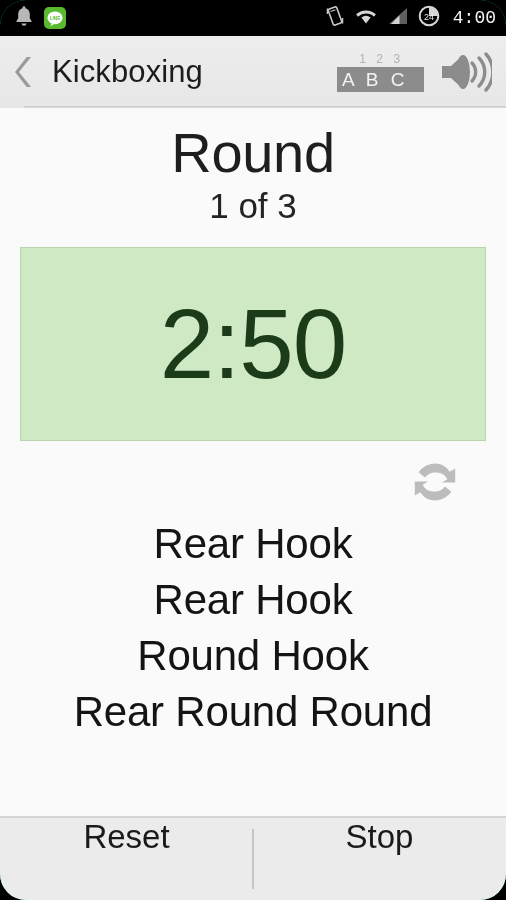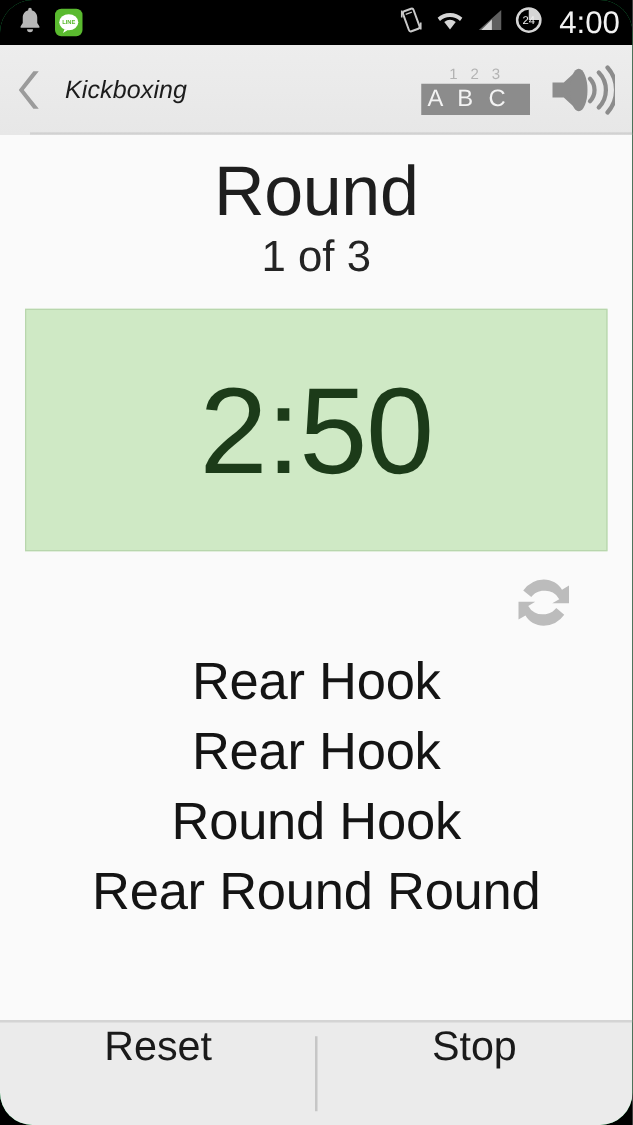--- a/index.html
+++ b/index.html
@@ -37,25 +37,25 @@
     gap: 10px;
   }
   .status-right {
     margin-left: auto;
     display: flex;
     align-items: center;
     gap: 9px;
   }
   .status-time {
     color: #f2f2f2;
-    font-size: 25px;
+    font-size: 18px;
     letter-spacing: 0px;
     margin-left: 4px;
     line-height: 1;
-    font-family: Liberation Sans, sans-serif;
+    font-family: Liberation Mono, monospace;
   }
   .line-badge {
     width: 22px;
     height: 22px;
     background: #5aba2f;
     border-radius: 5px;
     display: flex;
     align-items: center;
     justify-content: center;
   }
@@ -82,27 +82,26 @@
     background: linear-gradient(#c9c9c9, #dedede);
   }
   .back-chevron {
     width: 34px;
     display: flex;
     align-items: center;
     justify-content: center;
     cursor: pointer;
   }
   #app-title {
-    font-size: 20px;
+    font-size: 31px;
     color: #1c1c1c;
     margin-left: 10px;
     font-weight: normal;
     letter-spacing: 0.1px;
     white-space: nowrap;
-    font-style: italic;
   }
   .header-actions {
     margin-left: auto;
     display: flex;
     align-items: center;
     gap: 14px;
   }
   .abc123 {
     display: flex;
     flex-direction: column;

